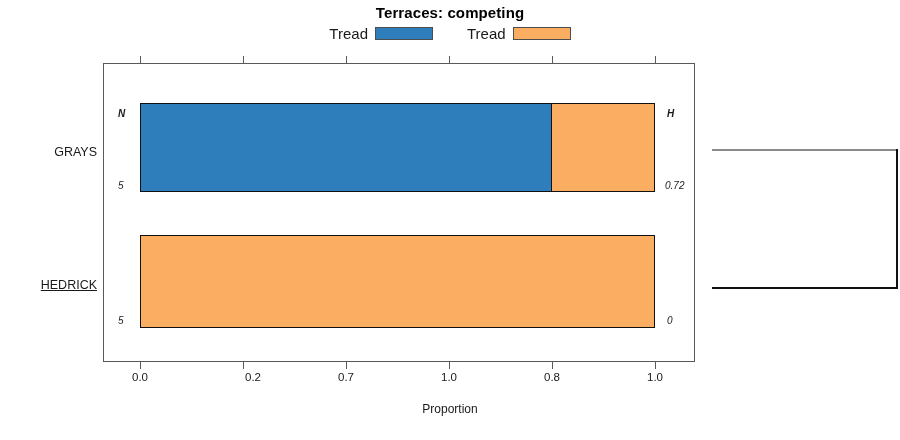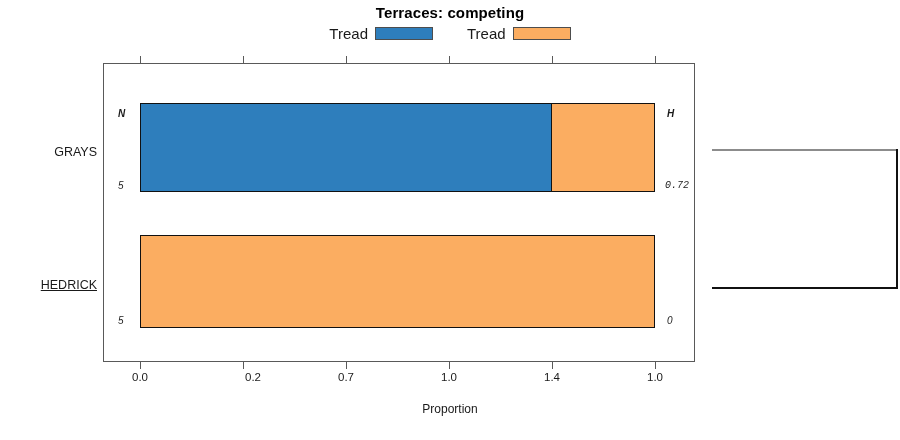--- a/index.html
+++ b/index.html
@@ -200,21 +200,21 @@
       <div class="tick tick-bottom" style="left: 552px;"></div>
       <div class="tick tick-top" style="left: 552px;"></div>
       <div class="tick tick-bottom" style="left: 655px;"></div>
       <div class="tick tick-top" style="left: 655px;"></div>
     </div>
   <div id="ticklabels-layer">
       <div class="xtick-label" style="left: 140px;">0.0</div>
       <div class="xtick-label" style="left: 243px; padding-left: 20px;">0.2</div>
       <div class="xtick-label" style="left: 346px;">0.7</div>
       <div class="xtick-label" style="left: 449px;">1.0</div>
-      <div class="xtick-label" style="left: 552px;">1.4</div>
+      <div class="xtick-label" style="left: 552px;">0.8</div>
       <div class="xtick-label" style="left: 655px;">1.0</div>
     </div>
 
   <div class="xaxis-title">Proportion</div>
 
   <div class="rowlabel-col" style="top:152px;">
     <div class="row-label" style="transform:translateY(-50%);">GRAYS</div>
   </div>
   <div class="rowlabel-col" style="top:285px;">
     <div class="row-label" style="transform:translateY(-50%);text-decoration:underline;">HEDRICK</div>
@@ -225,21 +225,21 @@
     <div class="bar-seg" id="seg-grays-riser" style="width: 20%; background: rgb(251, 173, 97);"></div>
   </div>
 
   <div class="bar-row" id="bar-hedrick" style="left:140px; top:235px; width:515px; height:93px;">
     <div class="bar-seg" id="seg-hedrick-riser" style="width: 100%; background: rgb(251, 173, 97);"></div>
   </div>
 
   <div class="ann ann-head ann-left" style="left:118px; top:108px;">N</div>
   <div class="ann ann-val  ann-left" style="left:118px; top:180px;">5</div>
   <div class="ann ann-head ann-right" style="left:667px; top:108px;">H</div>
-  <div class="ann ann-val  ann-right" style="left:665px; top:180px;font-family:Liberation Mono, monospace;">0.72</div>
+  <div class="ann ann-val  ann-right" style="left:665px; top:180px;">0.72</div>
 
   <div class="ann ann-val  ann-left" style="left:118px; top:315px;">5</div>
   <div class="ann ann-val  ann-right" style="left:667px; top:315px;">0</div>
 
   <div class="dendro">
     <div class="dendro-hline" style="left:12px; top:86px; width:186px; background:#8c8c8c;"></div>
     <div class="dendro-hline" style="left:12px; top:224px; width:186px; background:#111111;"></div>
     <div class="dendro-vline" style="left:196px; top:86px; height:140px; background:#111111;"></div>
   </div>
 

